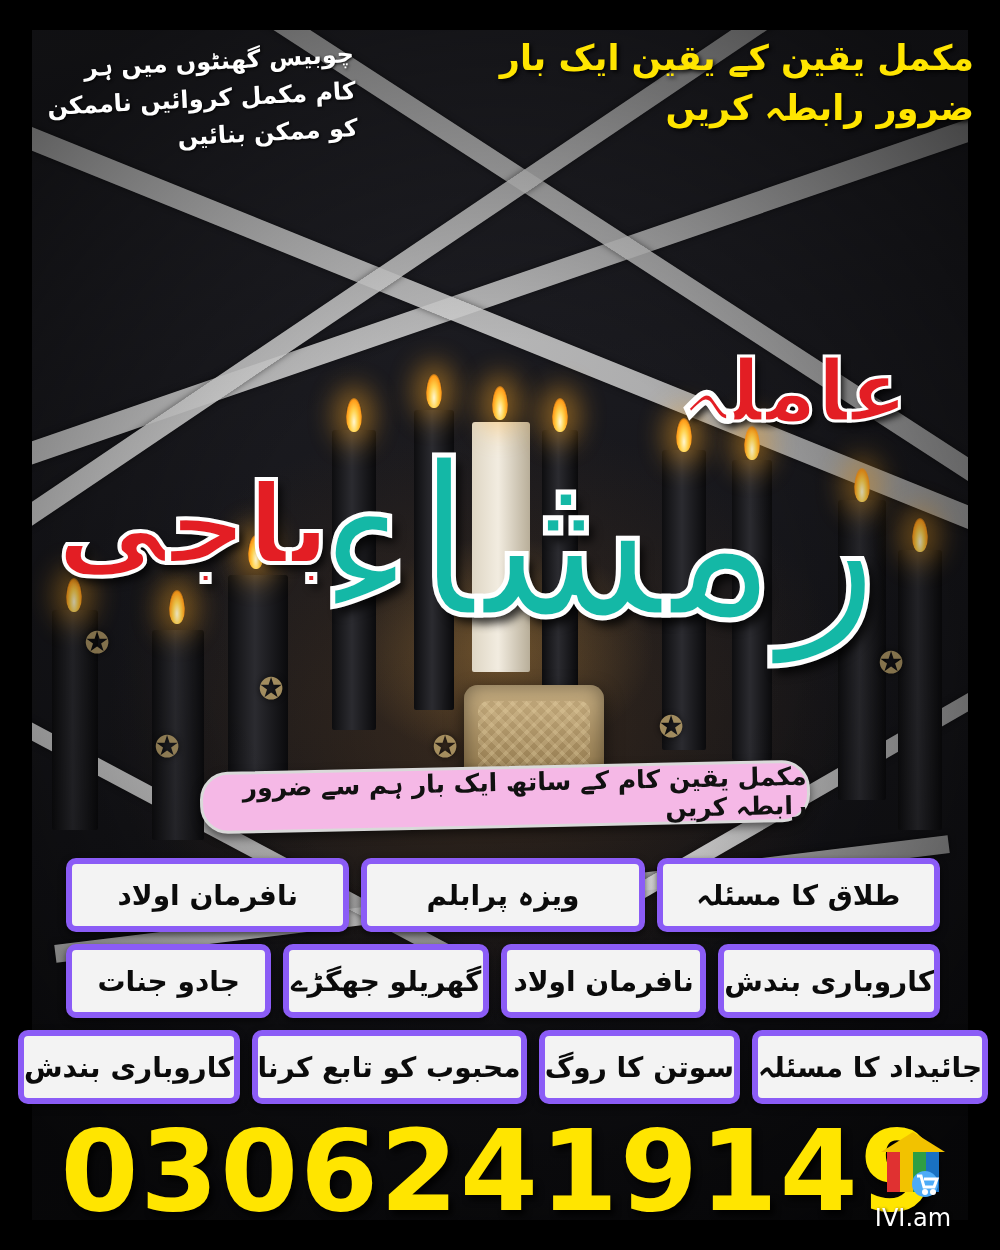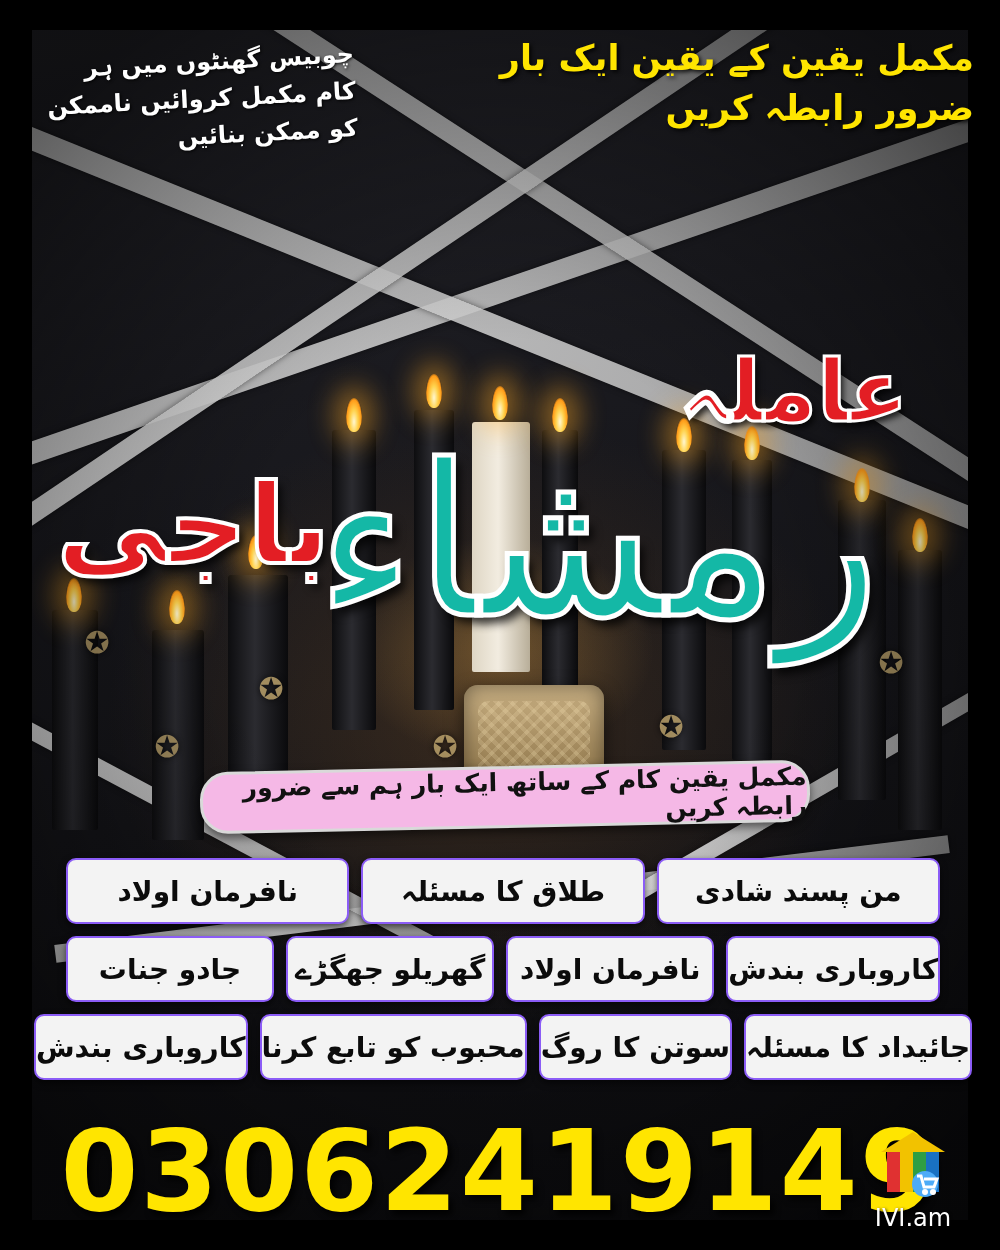--- a/index.html
+++ b/index.html
@@ -203,21 +203,21 @@
   }
   .grid-row {
     display: flex;
     gap: 12px;
     justify-content: center;
   }
   .cell {
     flex: 1 1 0;
     height: 62px;
     background: #f3f3f3;
-    border: 2px solid #8b5cf6;
+    border: 6px solid #8b5cf6;
     border-radius: 10px;
     box-shadow: 0 3px 7px rgba(0,0,0,0.6);
     display: flex;
     align-items: center;
     justify-content: center;
     color: #0b0b0b;
     font-size: 28px;
     font-weight: bold;
     white-space: nowrap;
     direction: rtl;
@@ -327,22 +327,22 @@
   <div class="name-wrap">
     <span class="name-aamla">عاملہ</span>
     <span class="name-main">رمشاء</span>
     <span class="name-baji">باجی</span>
   </div>
 
   <div class="ribbon">مکمل یقین کام کے ساتھ ایک بار ہم سے ضرور رابطہ کریں</div>
 
   <div class="grid">
     <div class="grid-row">
-      <div class="cell">من پسند شادی</div>
       <div class="cell">طلاق کا مسئلہ</div>
+      <div class="cell">ویزہ پرابلم</div>
       <div class="cell">نافرمان اولاد</div>
     </div>
     <div class="grid-row">
       <div class="cell">کاروباری بندش</div>
       <div class="cell">نافرمان اولاد</div>
       <div class="cell">گھریلو جھگڑے</div>
       <div class="cell">جادو جنات</div>
     </div>
     <div class="grid-row">
       <div class="cell">جائیداد کا مسئلہ</div>

